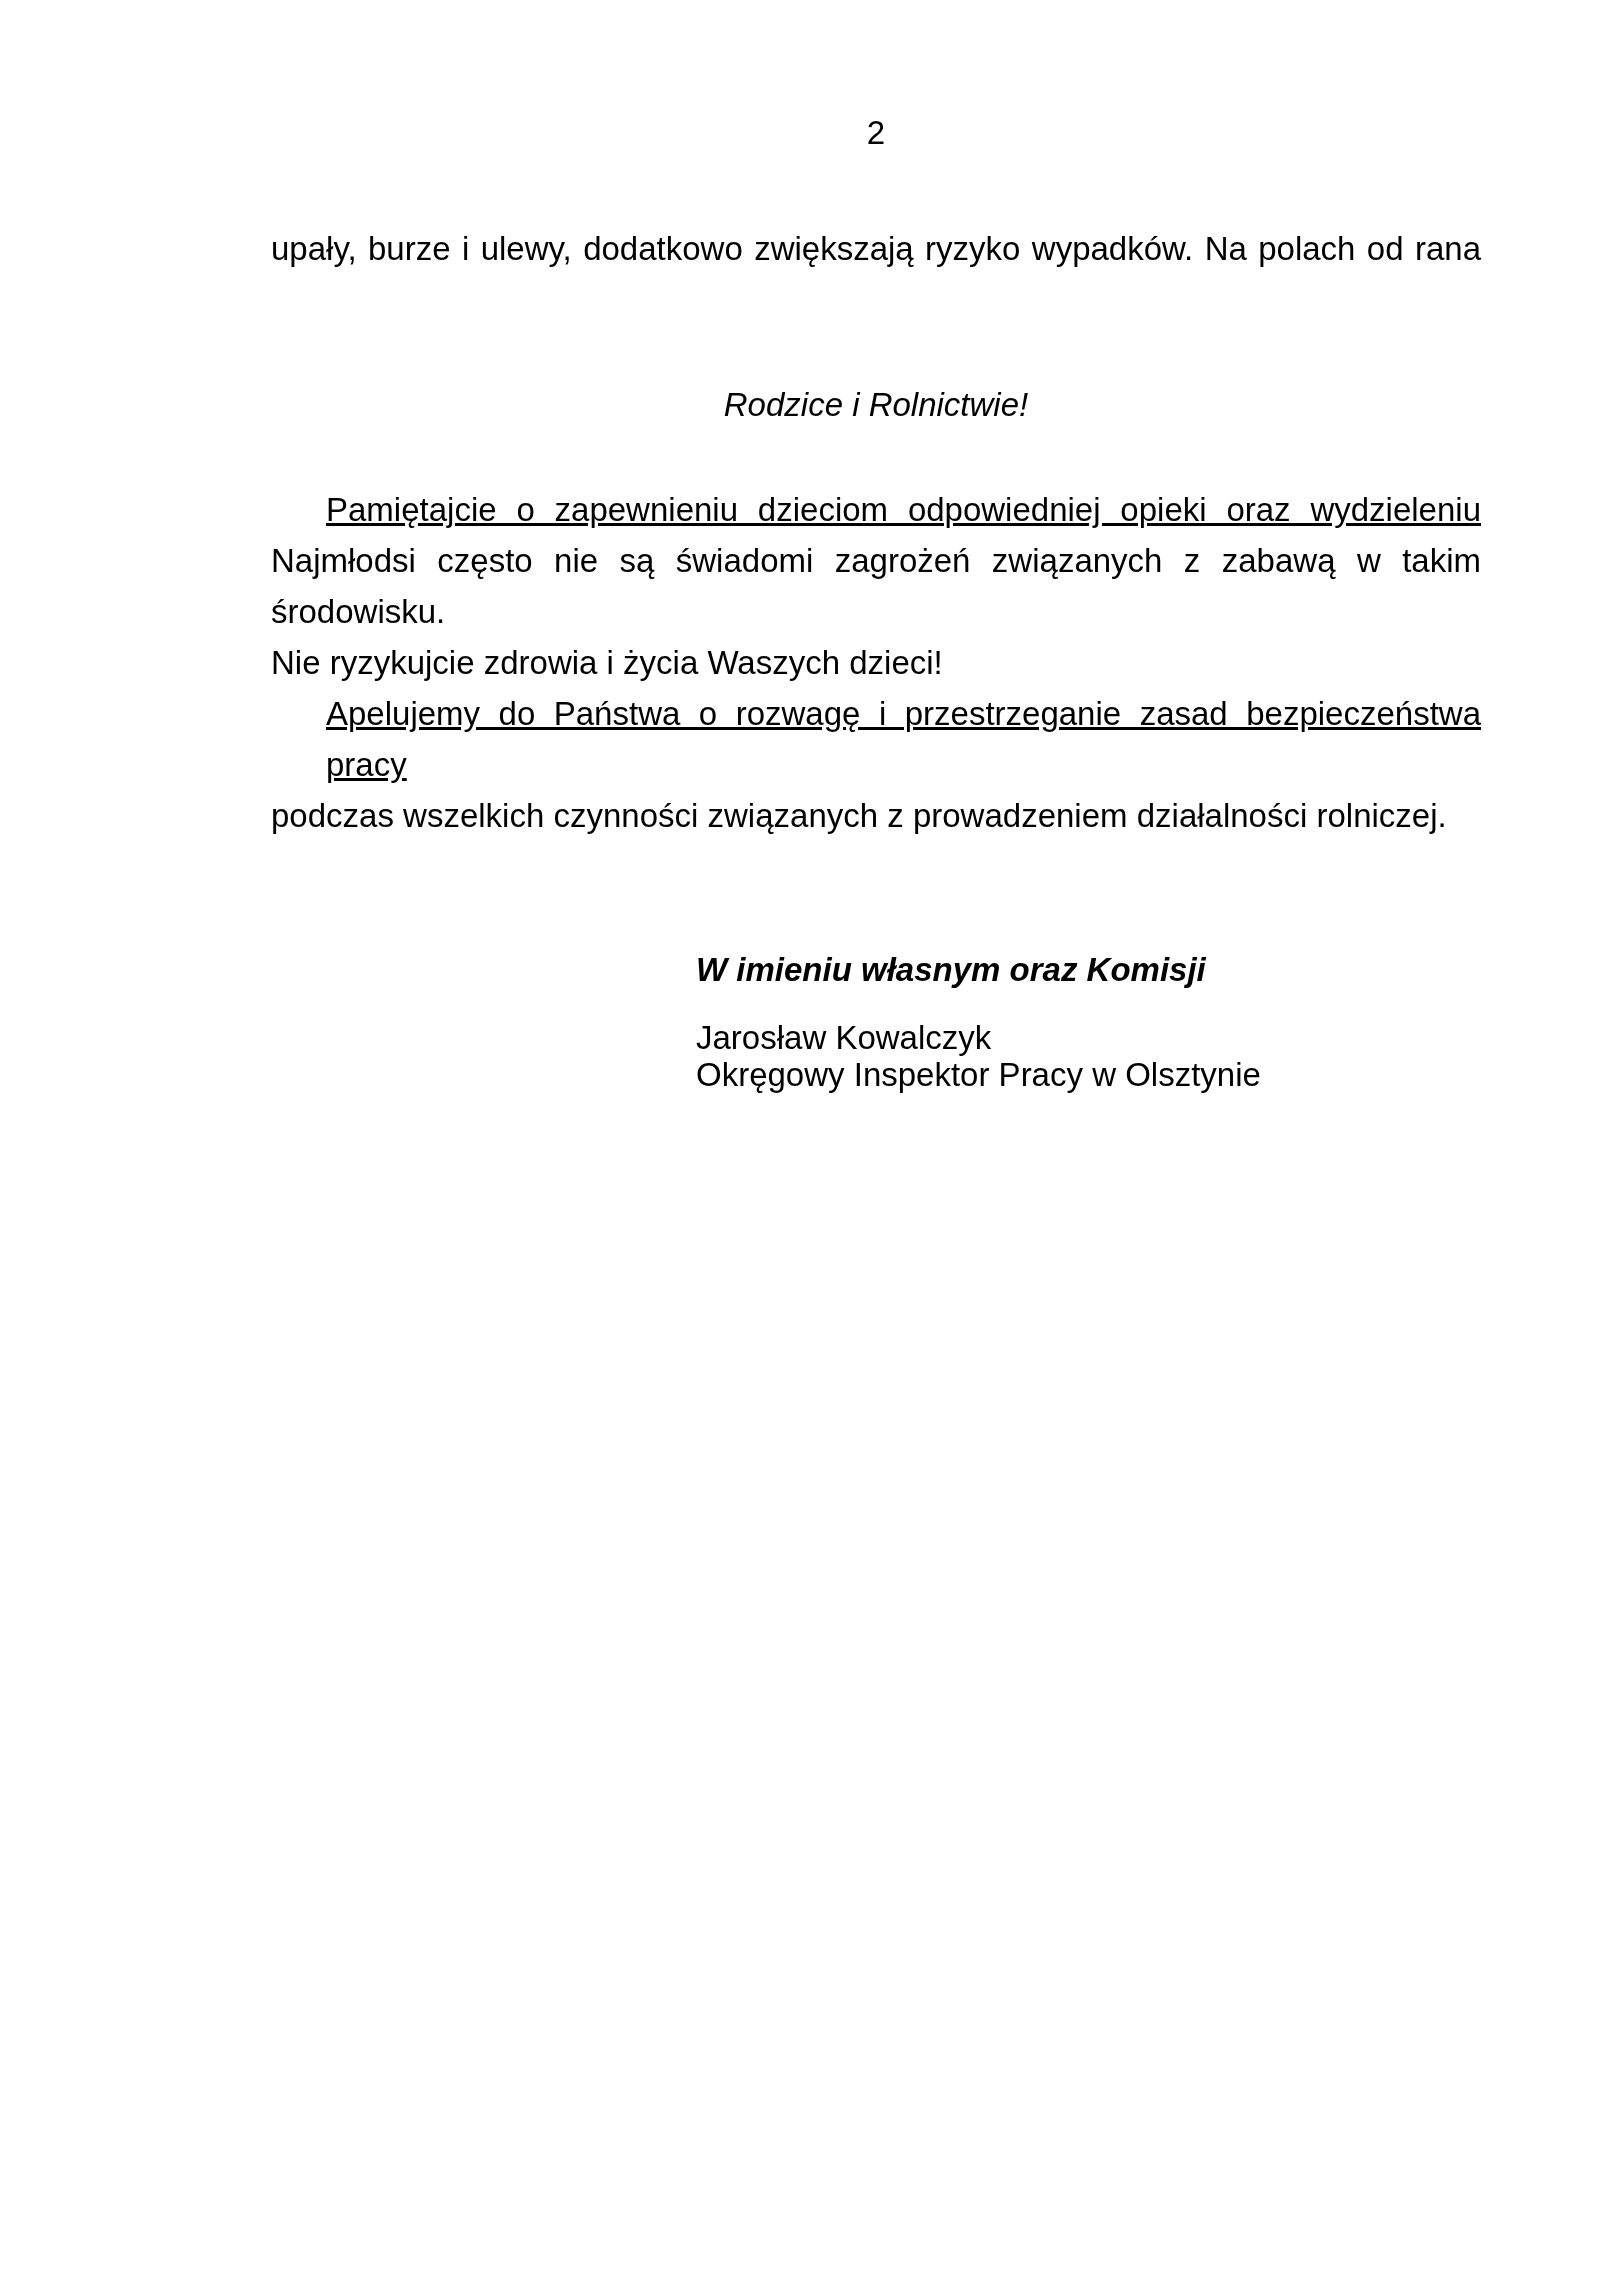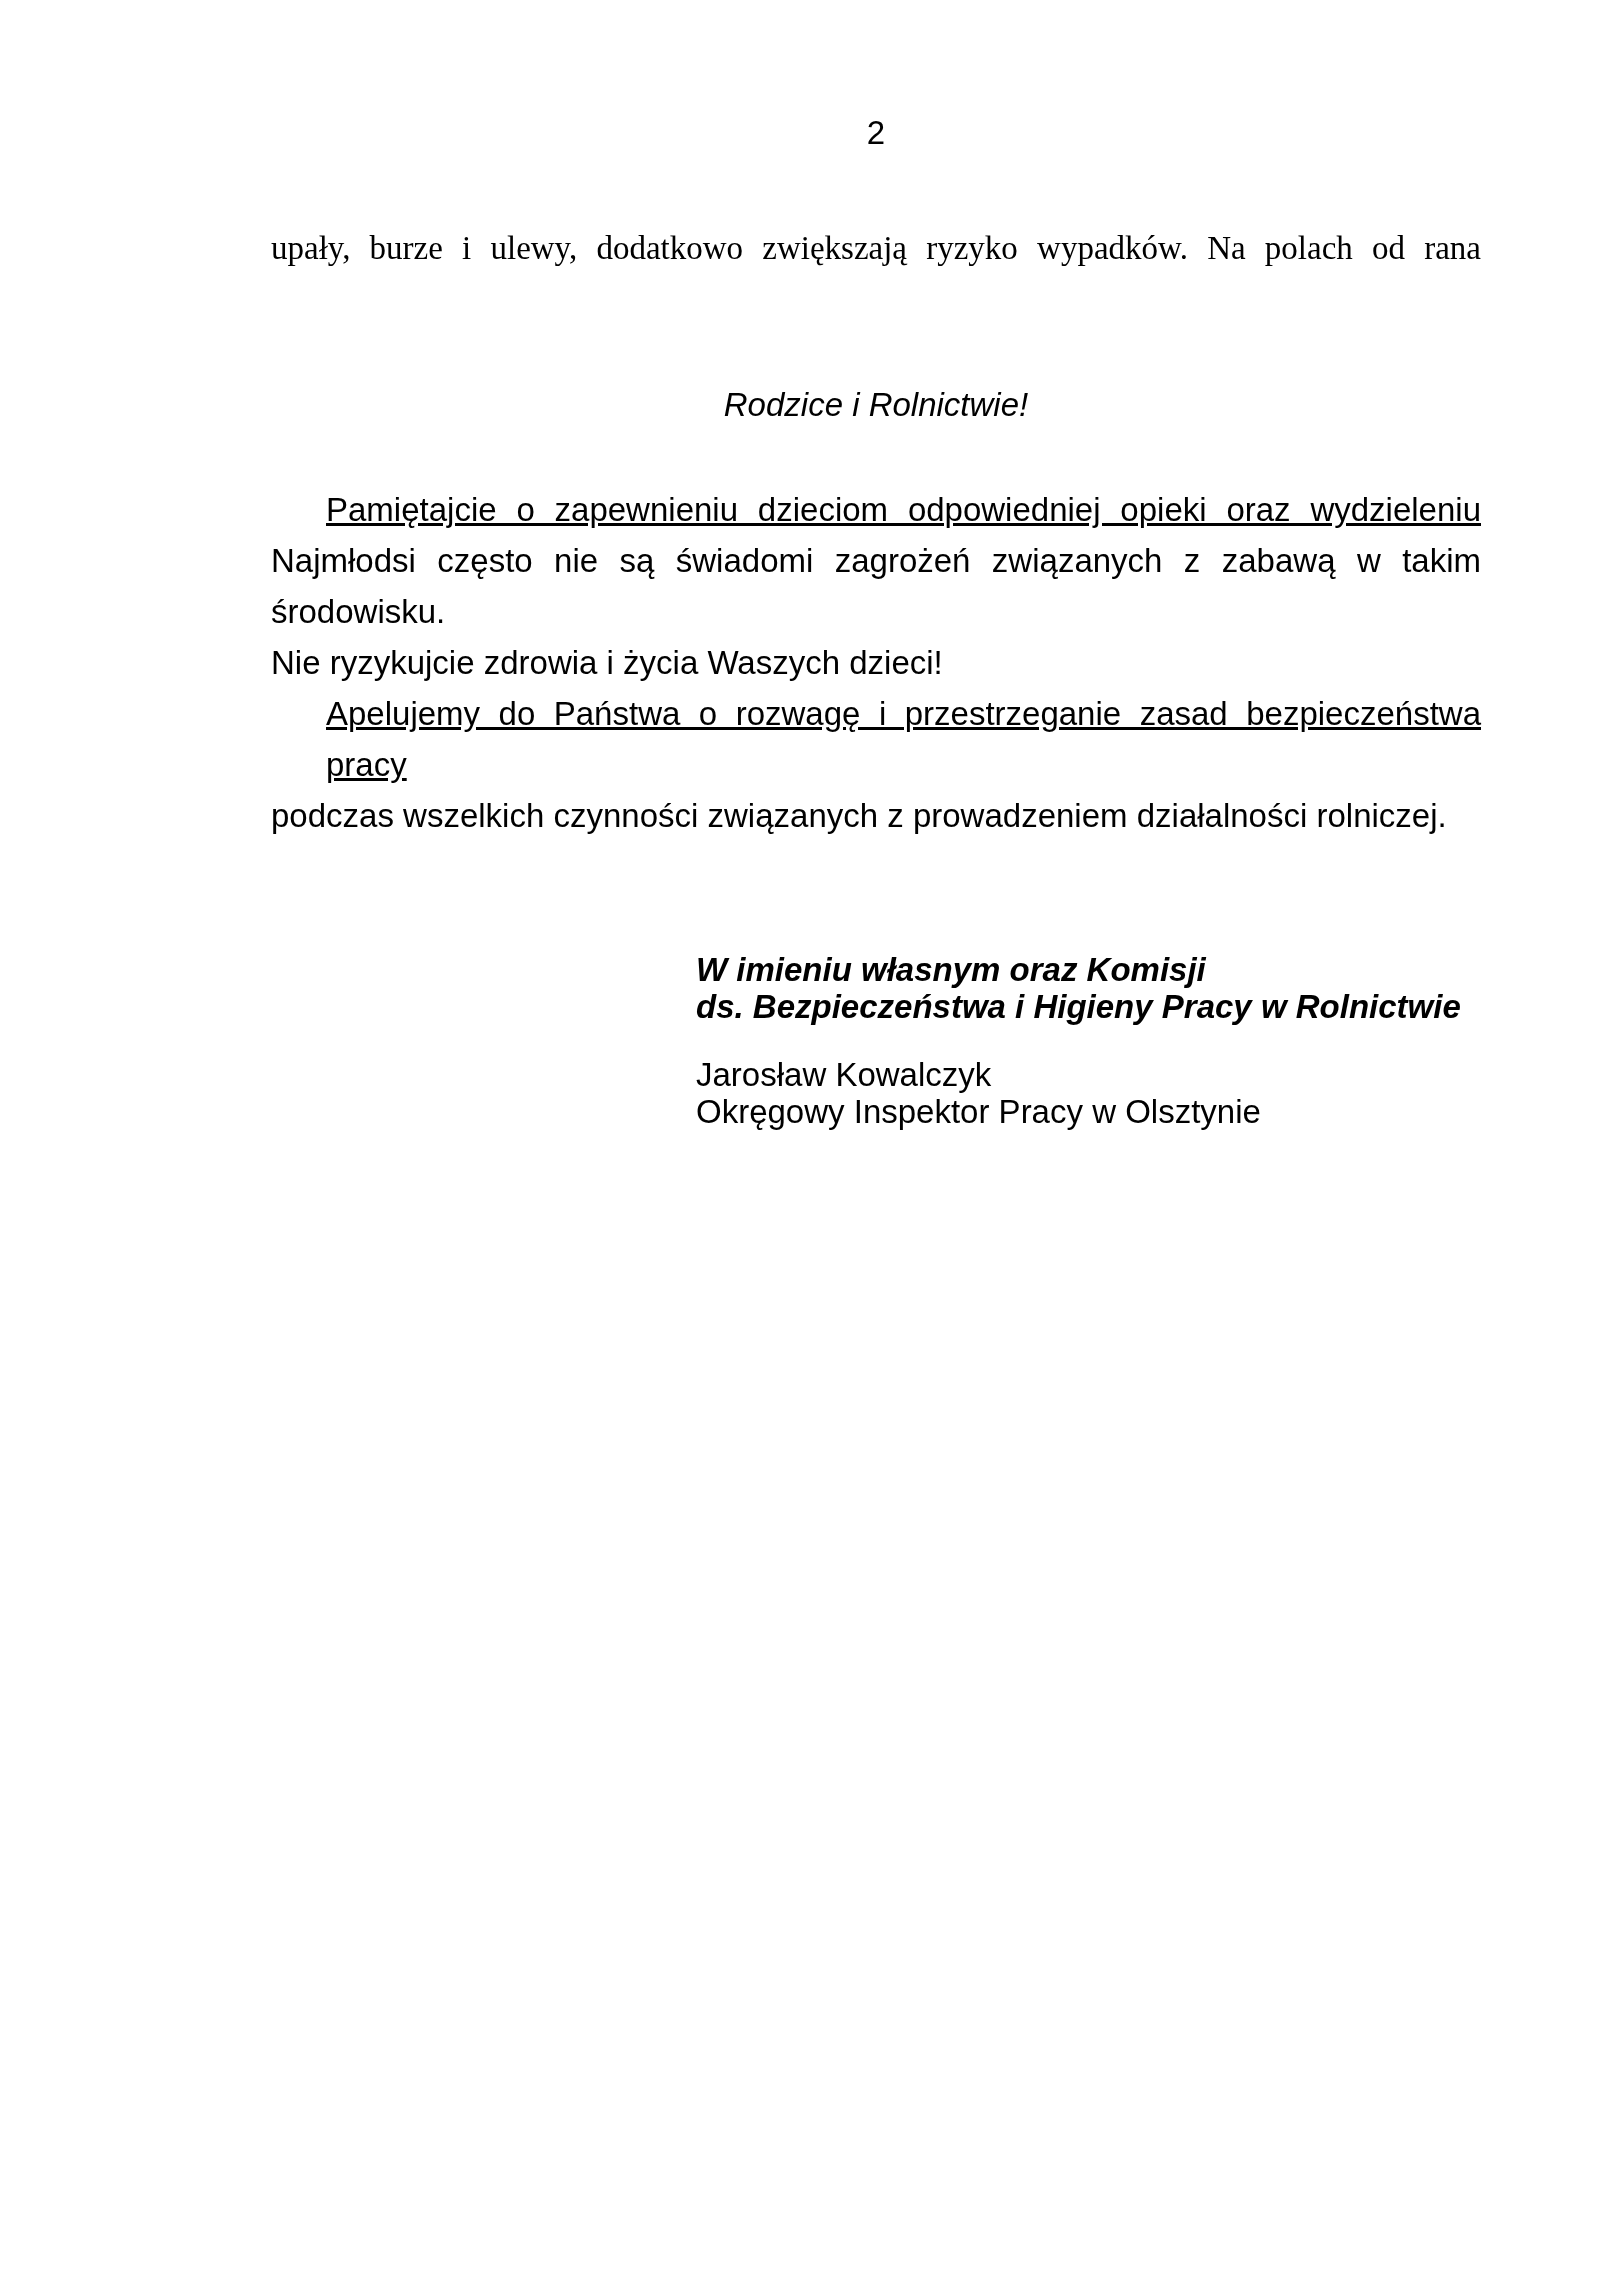--- a/index.html
+++ b/index.html
@@ -20,21 +20,21 @@
   .content {
     padding: 107px 142px 0 271px; 
   }
   .page-number {
     text-align: center;
     line-height: 51px;
   }
   .body-par {
     line-height: 51px;
   }
-  .par-intro    { margin-top: 65px; font-family: Liberation Serif, serif; }
+  .par-intro    { margin-top: 65px; }
   .par-heading  { margin-top: 105px; line-height: 51px; text-align: center; font-style: italic; }
   .par-parents  { margin-top: 54px; }
   .par-safety   { }
   
   .jline {
     text-align: justify;
     text-align-last: justify;
   }
   .line {
     text-align: left;
@@ -79,21 +79,20 @@
     </div>
 
     <div class="body-par par-safety">
       <div class="jline indent">Apelujemy do Państwa o rozwagę i przestrzeganie zasad bezpieczeństwa pracy</div>
       <div class="line">podczas wszelkich czynności związanych z prowadzeniem działalności rolniczej.</div>
     </div>
 
     <div class="sig-wrap">
       <div class="sig-committee">
         <div>W imieniu własnym oraz Komisji</div>
-        <div>ds. Bezpieczeństwa i Higieny Pracy w Rolnictwie</div>
       </div>
       <div class="sig-person">
         <div>Jarosław Kowalczyk</div>
         <div>Okręgowy Inspektor Pracy w Olsztynie</div>
       </div>
     </div>
 
   </div>
 </div>
 

